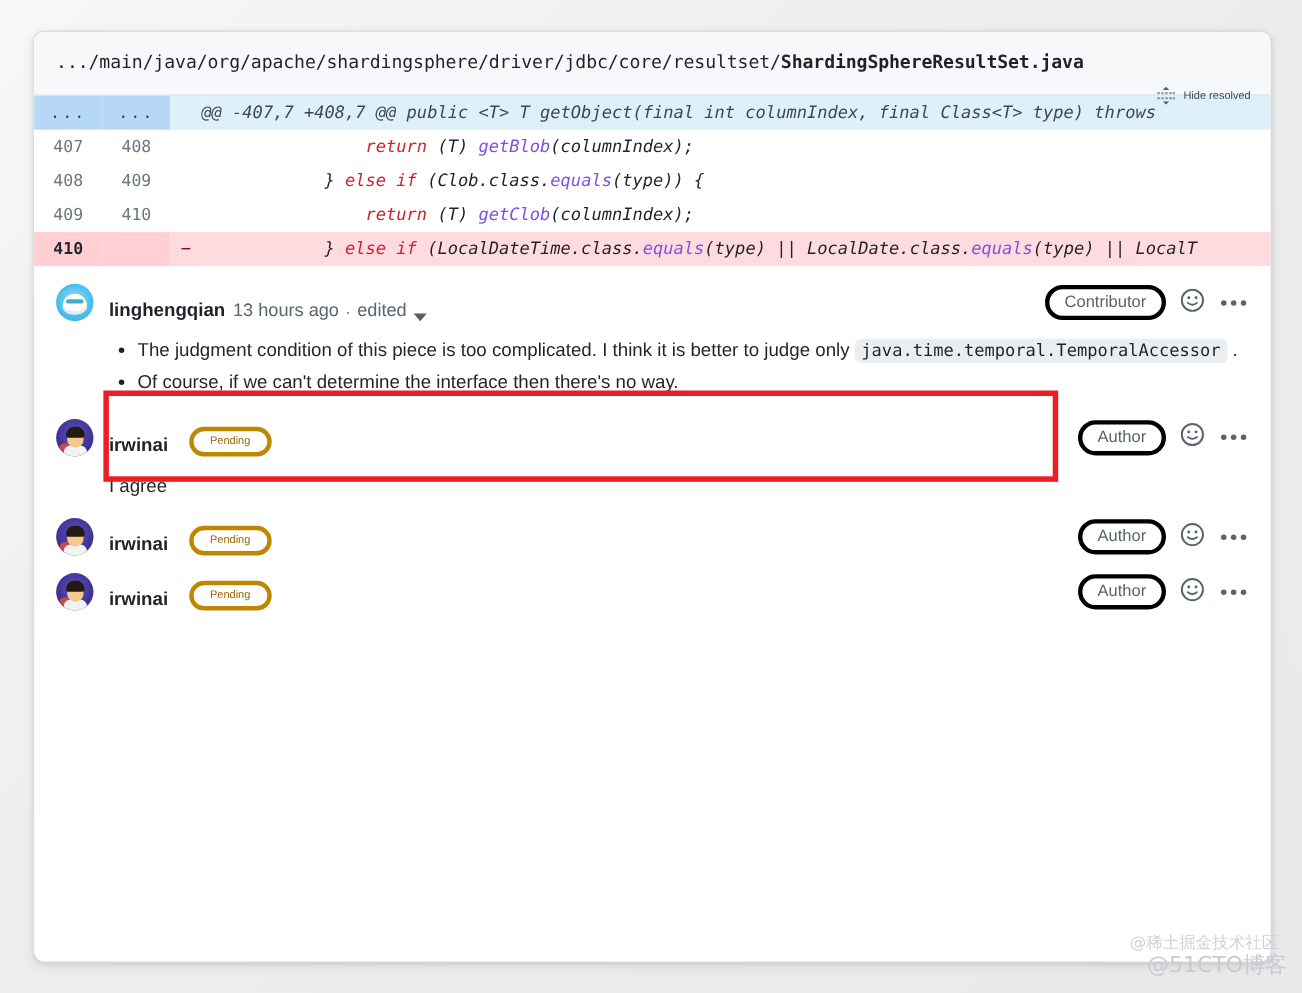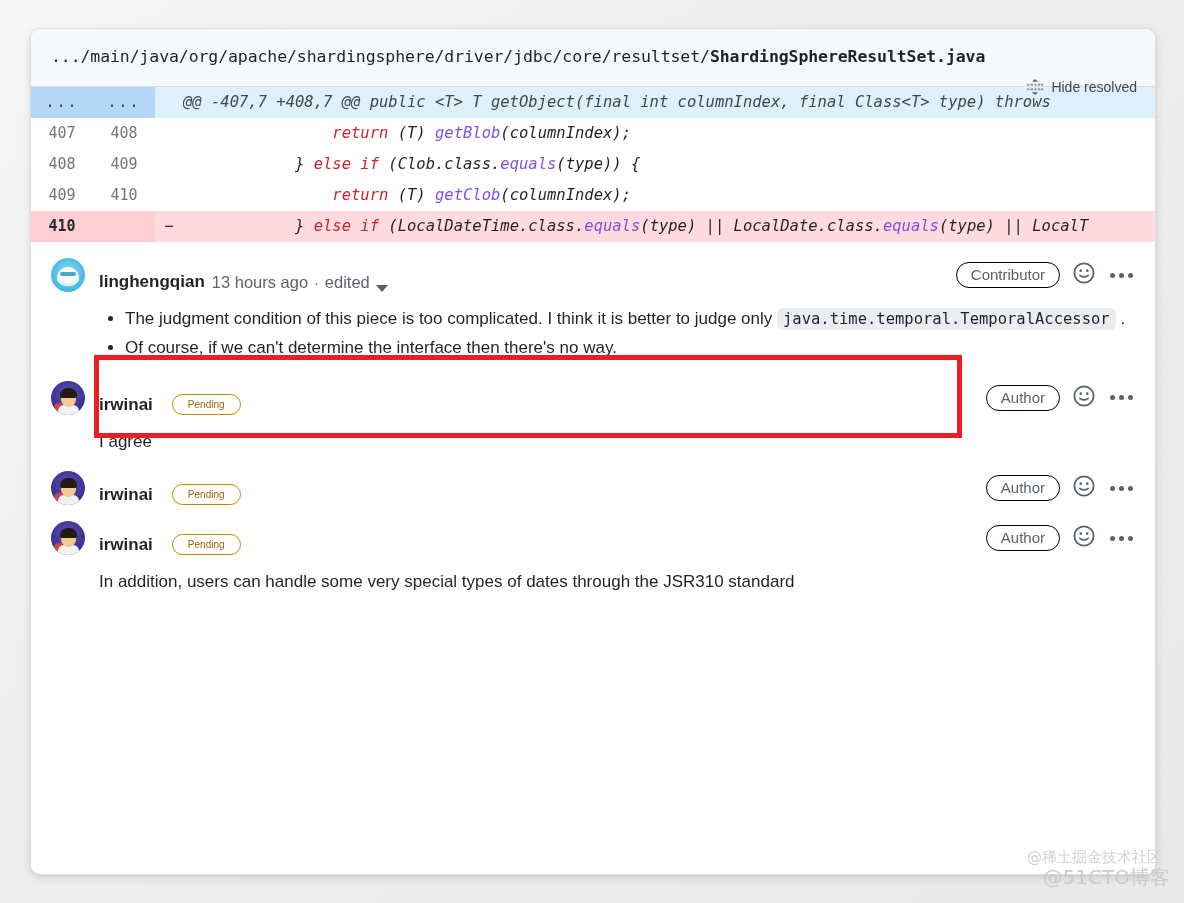--- a/index.html
+++ b/index.html
@@ -59,21 +59,21 @@
 
   .hide-resolved {
     position: absolute;
     right: 18px;
     top: 58px;
     transform: translateY(-50%);
     display: flex;
     align-items: center;
     gap: 7px;
     color: #424a53;
-    font-size: 14px;
+    font-size: 10px;
     cursor: pointer;
   }
   .fold-icon { display:block; }
 
   
   .diff {
     width: 100%;
     border-collapse: collapse;
     font-family: "DejaVu Sans Mono", "Liberation Mono", monospace;
     font-size: 15.5px;
@@ -183,21 +183,21 @@
   .caret {
     width: 0; height: 0;
     border-left: 6px solid transparent;
     border-right: 6px solid transparent;
     border-top: 7px solid #57606a;
     margin-left: 6px;
     cursor: pointer;
   }
 
   .badge {
-    border: 1px solid #000000;
+    border: 4px solid #000000;
     border-radius: 999px;
     font-size: 15px;
     color: #59636e;
     padding: 4px 14px 5px;
     line-height: 1;
     background: #fff;
     cursor: pointer;
     white-space: nowrap;
   }
   .badge.pending {
@@ -443,23 +443,20 @@
                 <circle cx="10.4" cy="6.3" r="0.95" fill="#59636e"></circle>
                 <path d="M5 9.7 Q8 12.1 11 9.7" fill="none" stroke="#59636e" stroke-width="1.25" stroke-linecap="round"></path>
               </svg></span>
             <span class="kebab">
               <i></i>
               <i></i>
               <i></i>
             </span>
           </span>
         </div>
-        <div class="c-body">
-          <p>In addition, users can handle some very special types of dates through the JSR310 standard</p>
-        </div>
       </div>
     </div>
 
 </div>
 
 <div class="redbox"></div>
 
 <div class="wm wm1">@稀土掘金技术社区</div>
 <div class="wm wm2">@51CTO博客</div>
 

